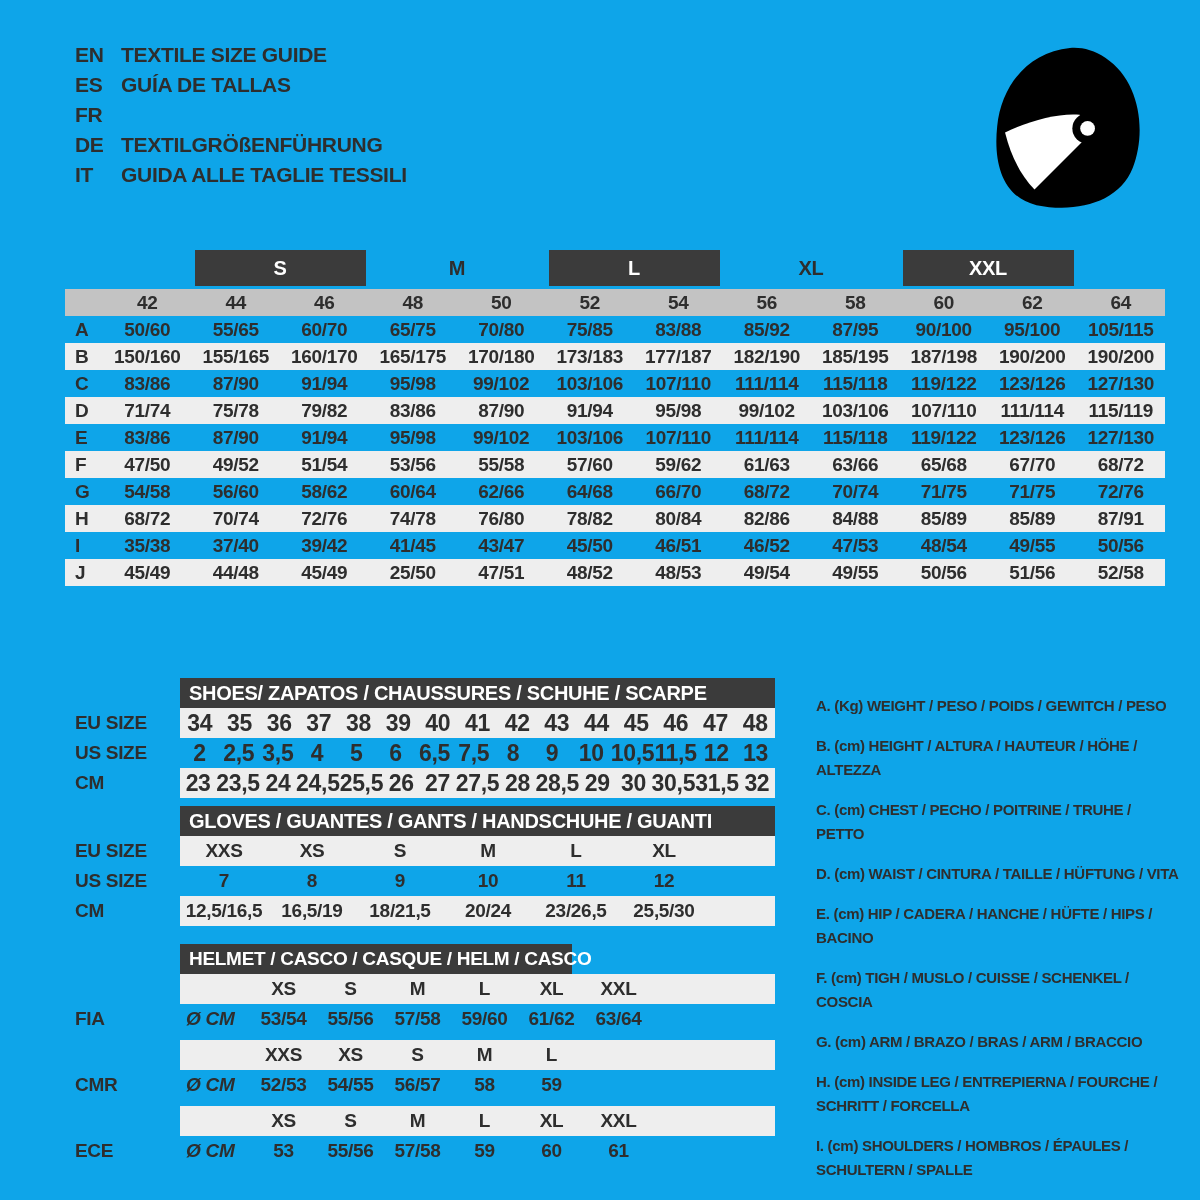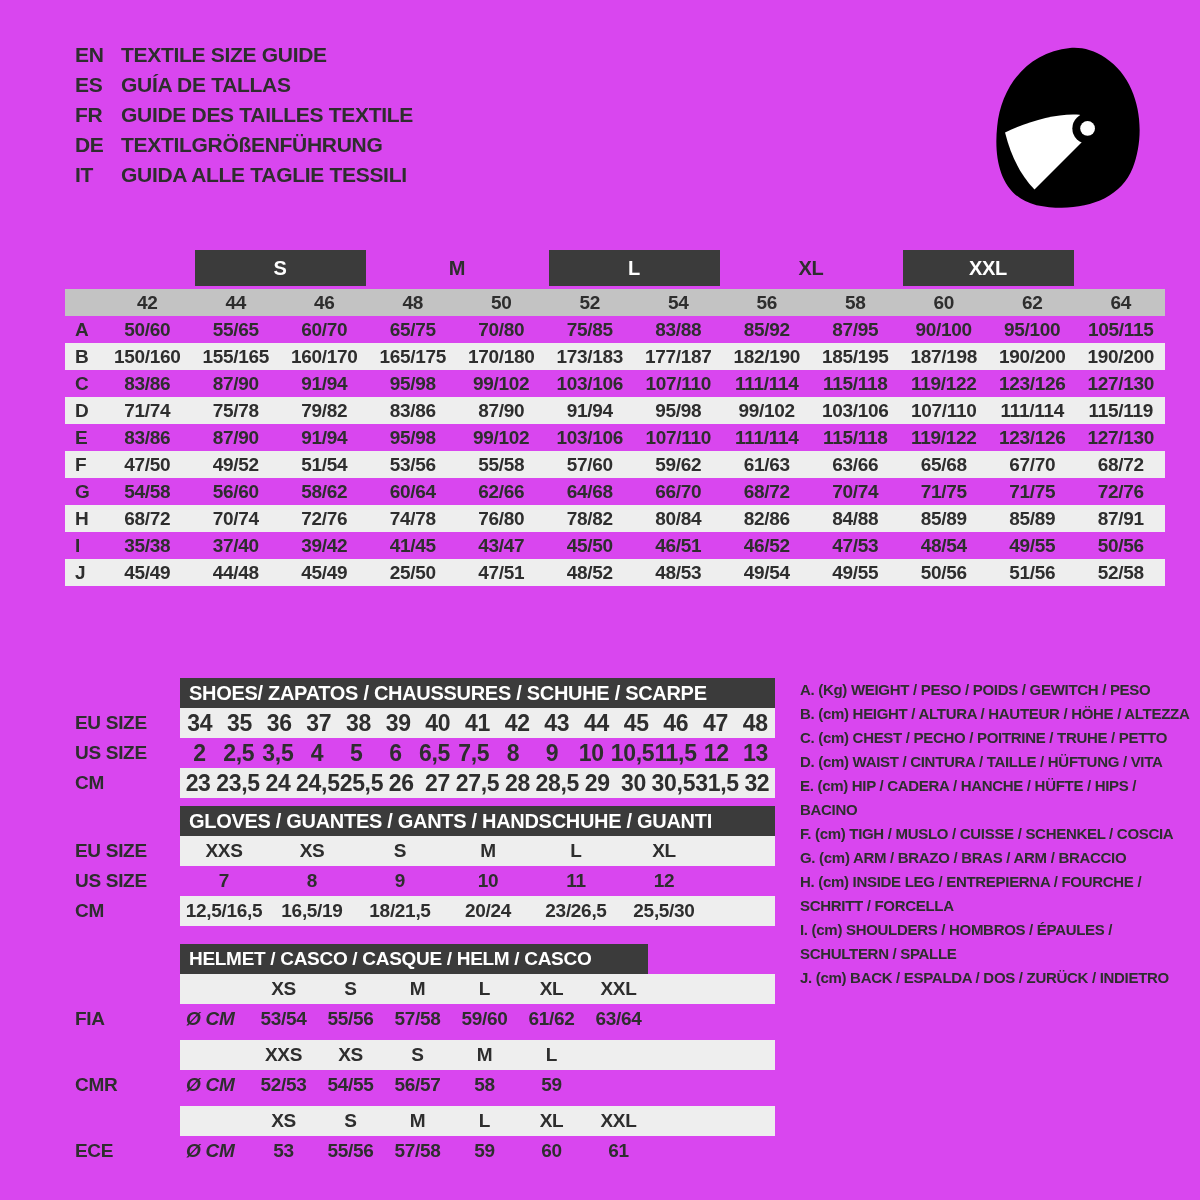--- a/index.html
+++ b/index.html
@@ -1,19 +1,19 @@
 <!DOCTYPE html>
 <html><head>
 <meta charset="utf-8">
 <style>
   html,body { margin:0; padding:0; background:#ffffff; }
   .page {
     position:relative; width:1200px; height:1200px; overflow:hidden;
     font-family:"Liberation Sans", sans-serif; font-weight:bold;
-    color:#2e2e2e; letter-spacing:-0.3px; background:#d946ef;
+    color:#2e2e2e; letter-spacing:-0.3px; background:#0ea5e9;
   }
   
   .lang-list { position:absolute; left:75px; top:40px; font-size:21px; line-height:30px; }
   .lang-row  { display:flex; }
   .lang-code { width:46px; }
   
   .helmet-wrap { position:absolute; left:985px; top:42px; }
   
   .main-table { position:absolute; left:65px; top:250px; width:1100px; font-size:19px; }
   .trow { display:grid; grid-template-columns:38px repeat(12,1fr); align-items:center; height:27px; }
@@ -27,50 +27,49 @@
   
   .sub { position:absolute; left:65px; font-size:19px; }
   .shoes  { top:678px; }
   .gloves { top:806px; }
   .helmet { top:944px; }
   .title-bar {
     margin-left:115px; width:595px; height:30px; background:#3b3b3b; color:#fff;
     display:flex; align-items:center; padding-left:9px; box-sizing:border-box;
     font-size:20px; white-space:nowrap;
   }
-  .hm-title { width:468px; font-size:19px; }
+  .hm-title { width:392px; font-size:19px; }
   .sub-row { display:flex; height:30px; align-items:center; }
   .sub-label { width:115px; padding-left:10px; box-sizing:border-box; font-size:19px; white-space:nowrap; }
   .sub-cells { width:595px; height:100%; display:grid; align-items:center; }
   .cols15 { grid-template-columns:repeat(15,1fr); font-size:23px; }
   .cols6  { grid-template-columns:repeat(6,88px) 1fr; }
   .hgrid  { grid-template-columns:70px repeat(6,67px) 1fr; }
   .hgrid .unit { text-align:left; padding-left:6px;font-style:italic; }
   .hm-gap { margin-top:6px; }
   
   .legend { position:absolute; left:800px; top:678px; width:395px; font-size:15px; line-height:24px; }
-  .legend-item { margin:0; }
+  .legend-item { margin:16px; }
 </style>
 </head>
 <body>
 
 <div class="page">
 
   <div class="lang-list">
       <div class="lang-row">
         <div class="lang-code">EN</div>
         <div class="lang-label">TEXTILE SIZE GUIDE</div>
       </div>
       <div class="lang-row">
         <div class="lang-code">ES</div>
         <div class="lang-label">GUÍA DE TALLAS</div>
       </div>
       <div class="lang-row">
         <div class="lang-code">FR</div>
-        <div class="lang-label">GUIDE DES TAILLES TEXTILE</div>
       </div>
       <div class="lang-row">
         <div class="lang-code">DE</div>
         <div class="lang-label">TEXTILGRÖßENFÜHRUNG</div>
       </div>
       <div class="lang-row">
         <div class="lang-code">IT</div>
         <div class="lang-label">GUIDA ALLE TAGLIE TESSILI</div>
       </div>
     </div>

